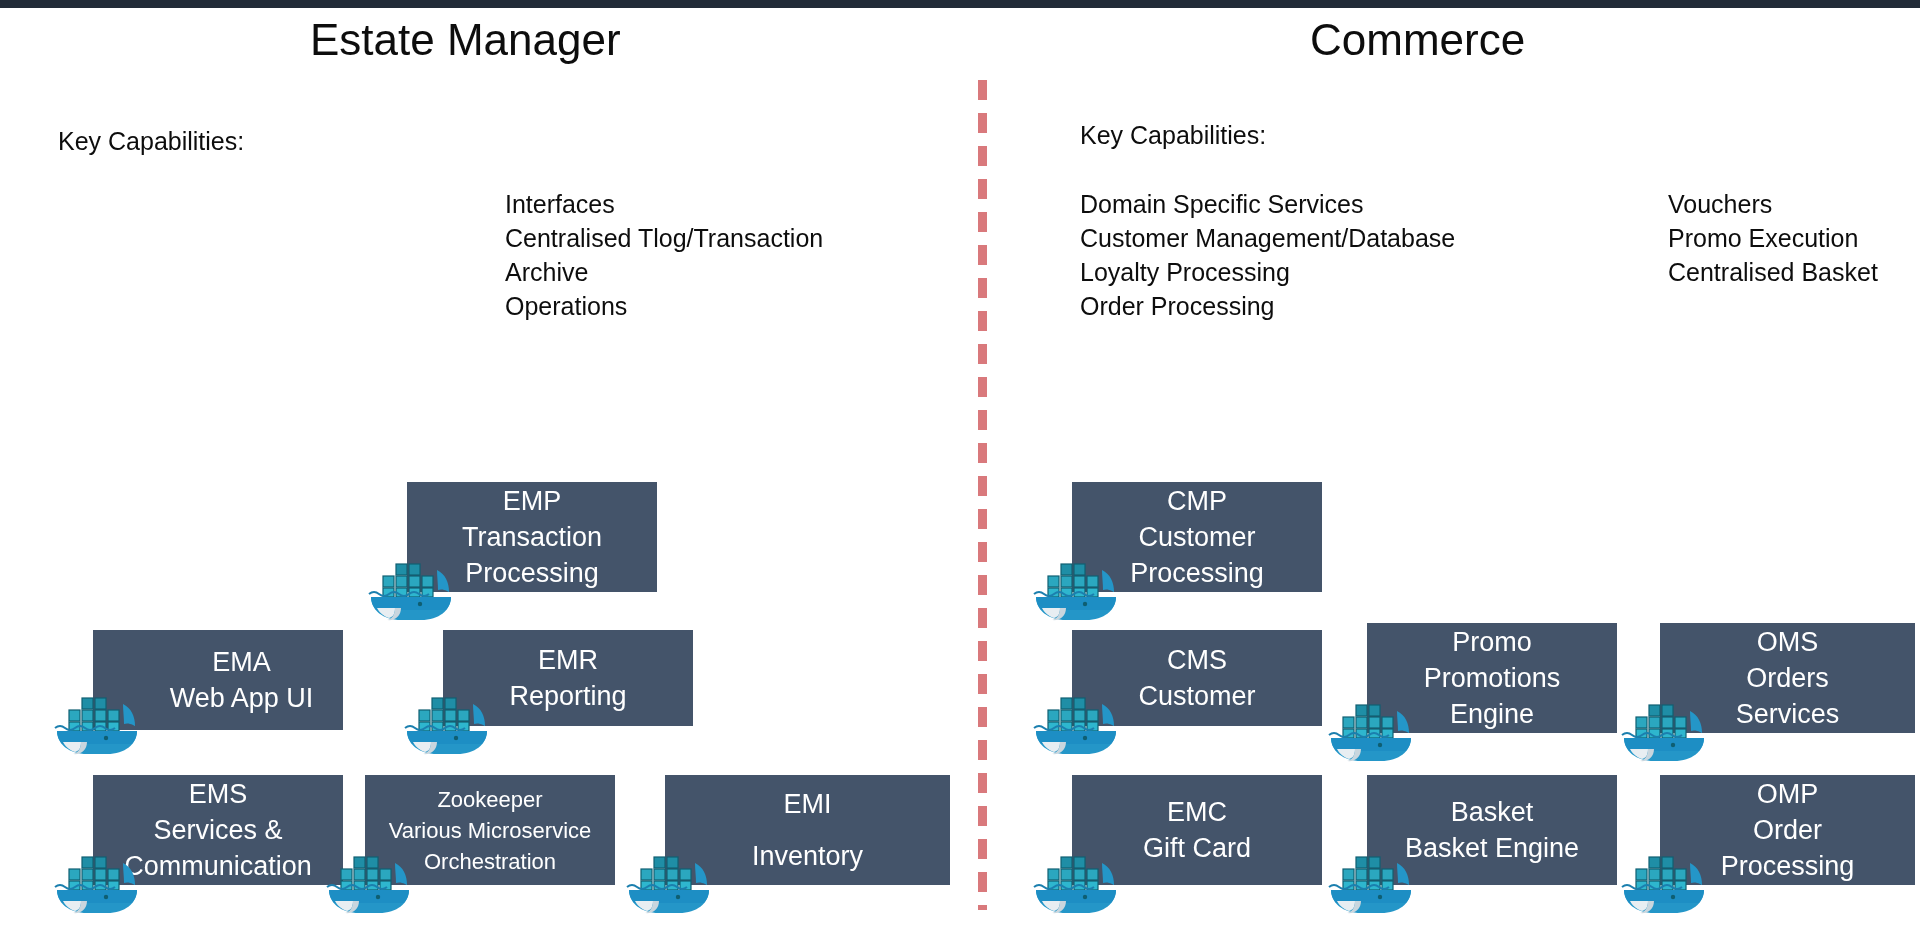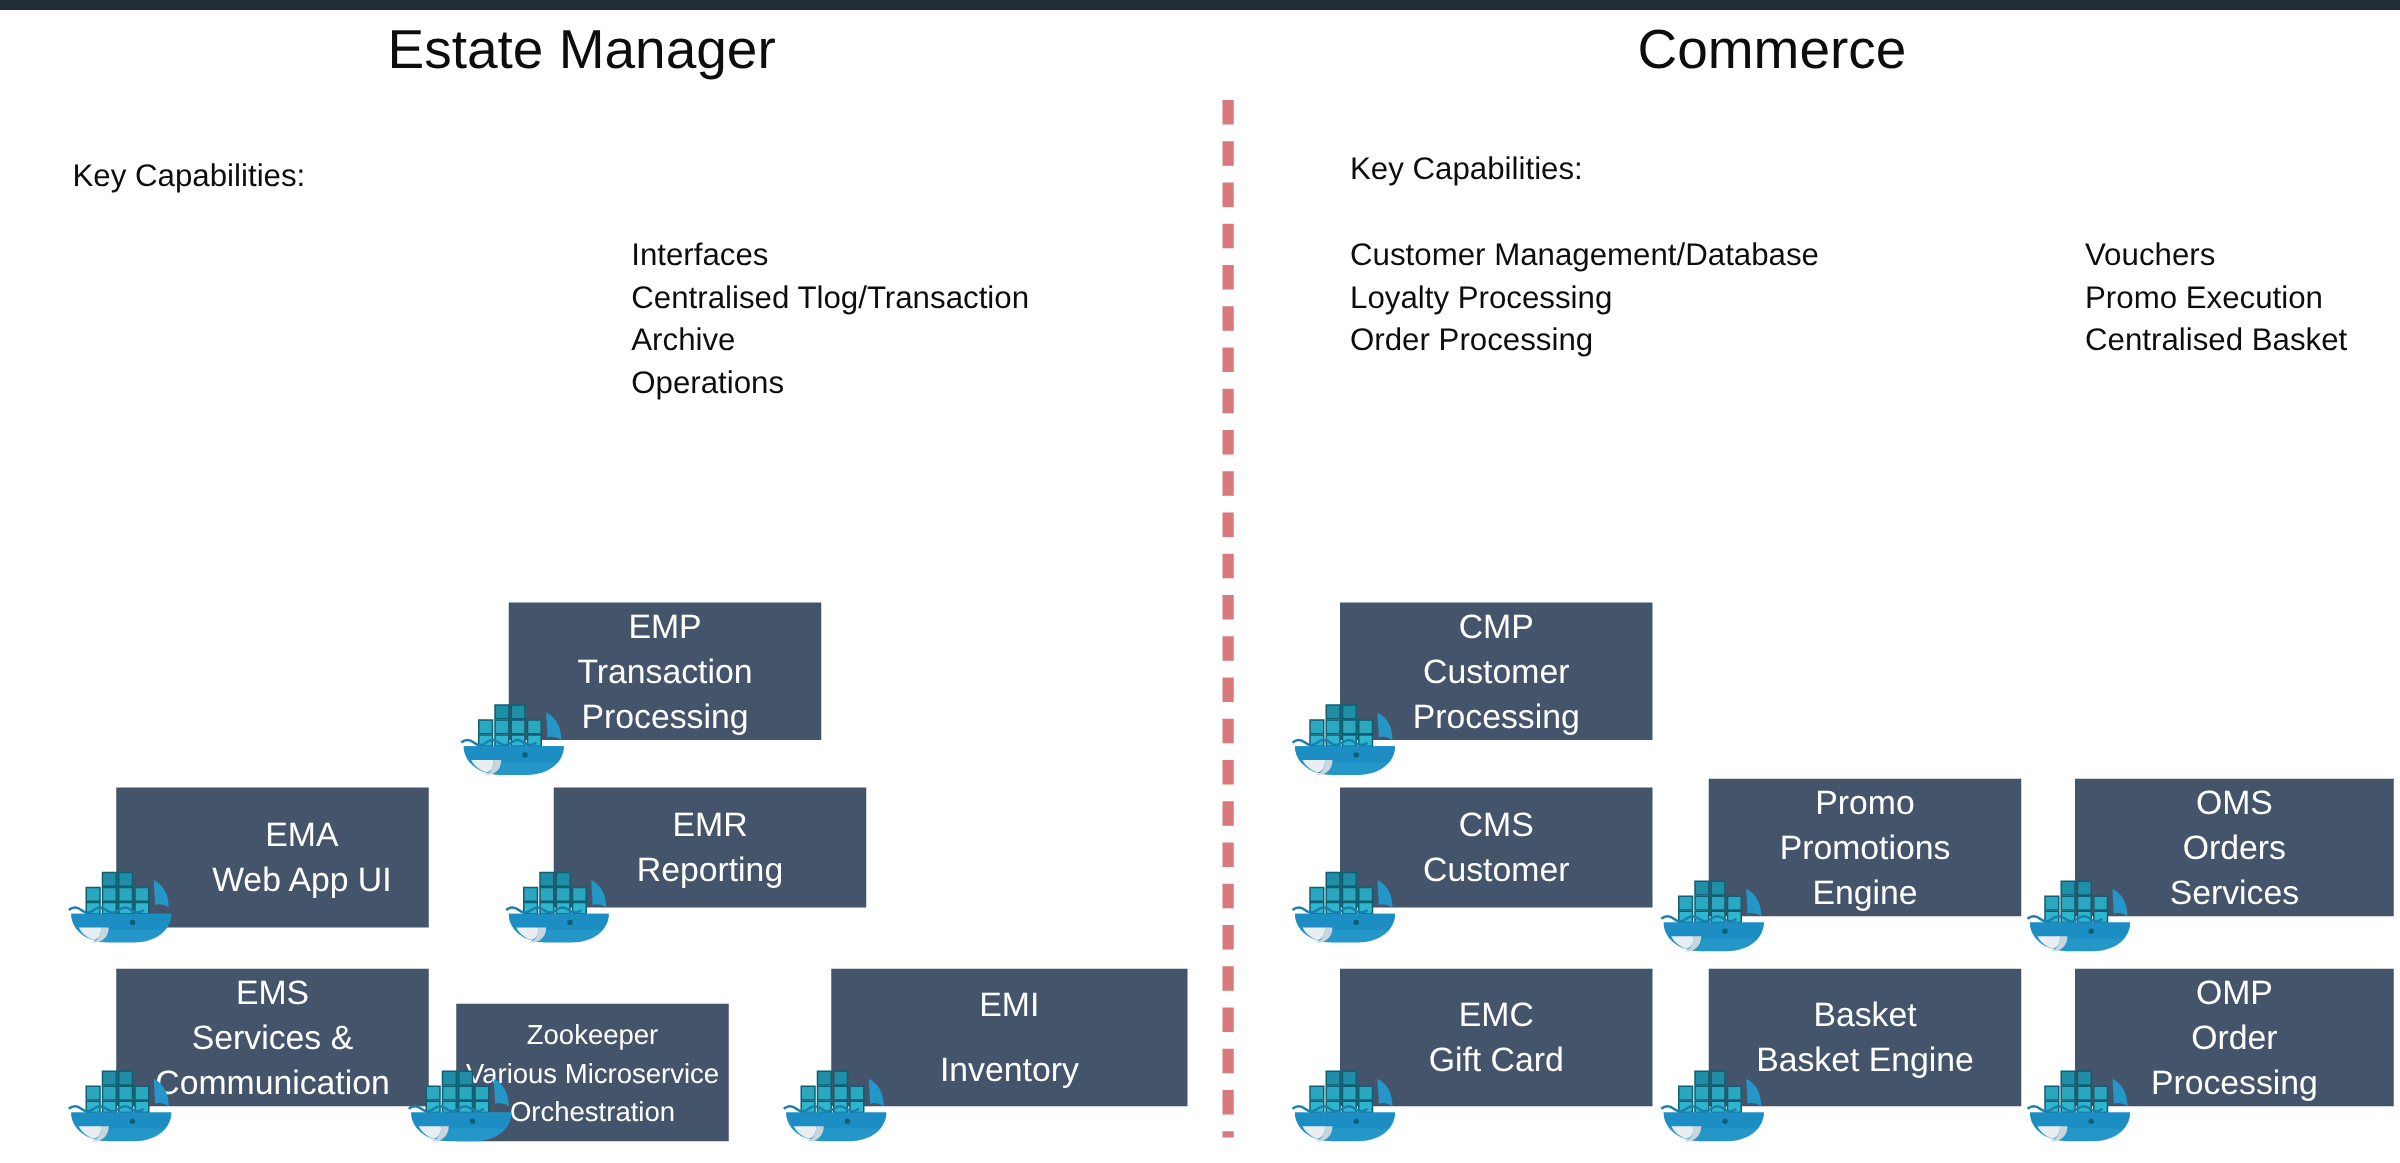--- a/index.html
+++ b/index.html
@@ -131,20 +131,21 @@
     <div>Centralised Tlog/Transaction</div>
     <div>Archive</div>
     <div>Operations</div>
   </div>
 
   <div class="col-title" id="title-commerce">Commerce</div>
 
   <div class="cap-heading" id="cap-heading-cm">Key Capabilities:</div>
 
   <div class="cap-list" id="cap-list-cm-1">
+    <div>Domain Specific Services</div>
     <div>Customer Management/Database</div>
     <div>Loyalty Processing</div>
     <div>Order Processing</div>
   </div>
 
   <div class="cap-list" id="cap-list-cm-2">
     <div>Vouchers</div>
     <div>Promo Execution</div>
     <div>Centralised Basket</div>
   </div>
@@ -172,21 +173,21 @@
         <path d="M6 53 L86 53 C86 58, 84 62, 81 66 L11 66 C8 62, 6 58, 6 53 Z" fill="#1d8ec4"></path>
         <path d="M24 74 C18 72, 14 68, 12 64 L30 64 C30 70, 28 73, 24 74 Z" fill="#e8eef2"></path>
         <path d="M30 64 C30 71, 27 75, 22 76 C30 77, 36 72, 36 64 Z" fill="#c9d6de"></path>
         <circle cx="55" cy="60" r="2.2" fill="#0f5f72"></circle>
         <path d="M4 50 q5 -4 10 0 q5 4 10 0 q5 -4 10 0 q5 4 10 0 q5 -4 10 0 q5 4 10 0" fill="none" stroke="#1b7fae" stroke-width="2"></path>
       </g>
     </svg>
   </div>
 
   <div class="node" style="left:93px; top:630px; width:250px; height:96px;">
-    <div class="box" style="width:250px; height:112px;padding-left:47px;">
+    <div class="box" style="width:250px; height:100px;padding-left:47px;">
       <div class="line">EMA</div>
       <div class="line">Web App UI</div>
     </div>
     <svg class="whale" style="left:-42px; top:48px;" viewBox="0 0 104 78" xmlns="http://www.w3.org/2000/svg">
       <g>
         <rect x="31" y="20" width="11" height="11" fill="#1f8ea6" stroke="#0f5f72" stroke-width="1.2"></rect>
         <rect x="44" y="20" width="11" height="11" fill="#1f8ea6" stroke="#0f5f72" stroke-width="1.2"></rect>
         <rect x="31" y="32" width="11" height="11" fill="#2ba7bf" stroke="#0f5f72" stroke-width="1.2"></rect>
         <rect x="44" y="32" width="11" height="11" fill="#2ba7bf" stroke="#0f5f72" stroke-width="1.2"></rect>
         <rect x="18" y="32" width="11" height="11" fill="#2ba7bf" stroke="#0f5f72" stroke-width="1.2"></rect>
@@ -257,21 +258,21 @@
         <path d="M6 53 L86 53 C86 58, 84 62, 81 66 L11 66 C8 62, 6 58, 6 53 Z" fill="#1d8ec4"></path>
         <path d="M24 74 C18 72, 14 68, 12 64 L30 64 C30 70, 28 73, 24 74 Z" fill="#e8eef2"></path>
         <path d="M30 64 C30 71, 27 75, 22 76 C30 77, 36 72, 36 64 Z" fill="#c9d6de"></path>
         <circle cx="55" cy="60" r="2.2" fill="#0f5f72"></circle>
         <path d="M4 50 q5 -4 10 0 q5 4 10 0 q5 -4 10 0 q5 4 10 0 q5 -4 10 0 q5 4 10 0" fill="none" stroke="#1b7fae" stroke-width="2"></path>
       </g>
     </svg>
   </div>
 
   <div class="node" style="left:365px; top:775px; width:250px; height:110px;">
-    <div class="box small" style="width:218px; height:110px;margin-top:28px;">
+    <div class="box small" style="width:250px; height:110px;">
       <div class="line">Zookeeper</div>
       <div class="line">Various Microservice</div>
       <div class="line">Orchestration</div>
     </div>
     <svg class="whale" style="left:-42px; top:62px;" viewBox="0 0 104 78" xmlns="http://www.w3.org/2000/svg">
       <g>
         <rect x="31" y="20" width="11" height="11" fill="#1f8ea6" stroke="#0f5f72" stroke-width="1.2"></rect>
         <rect x="44" y="20" width="11" height="11" fill="#1f8ea6" stroke="#0f5f72" stroke-width="1.2"></rect>
         <rect x="31" y="32" width="11" height="11" fill="#2ba7bf" stroke="#0f5f72" stroke-width="1.2"></rect>
         <rect x="44" y="32" width="11" height="11" fill="#2ba7bf" stroke="#0f5f72" stroke-width="1.2"></rect>

